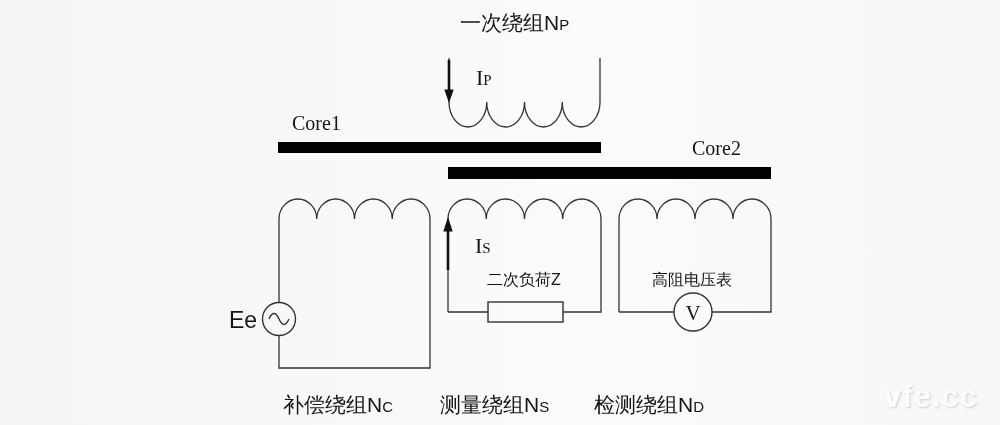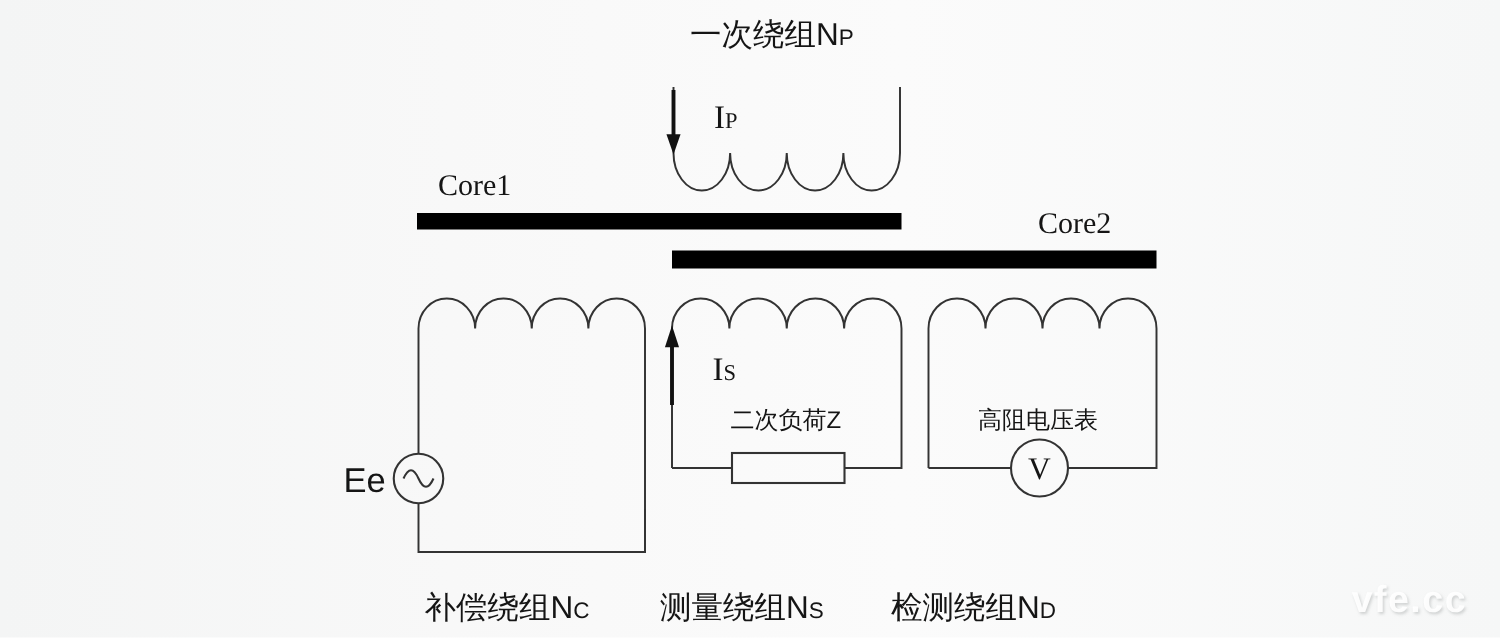--- a/index.html
+++ b/index.html
@@ -29,21 +29,21 @@
   .sub { font-size: 15px; }
   .sub-serif { font-size: 15px; }
   .ee-label { font-family: "Liberation Sans", "DejaVu Sans", sans-serif; font-size: 23px; }
   .v-symbol { font-family: "Liberation Serif", "DejaVu Serif", serif; font-size: 21px; }
   .wire { fill: none; stroke-width: 1.3px; }
   .arrow-shaft { stroke-width: 2.6px; }
   #watermark {
     position: absolute;
     right: 22px;
     bottom: 10px;
-    font-size: 25px;
+    font-size: 31px;
     font-weight: bold;
     letter-spacing: 1px;
     color: rgba(255,255,255,0.92);
     text-shadow: 1px 1px 2px rgba(175,178,178,0.55);
   }
 </style>
 </head>
 <body>
 
 <div id="stage">

